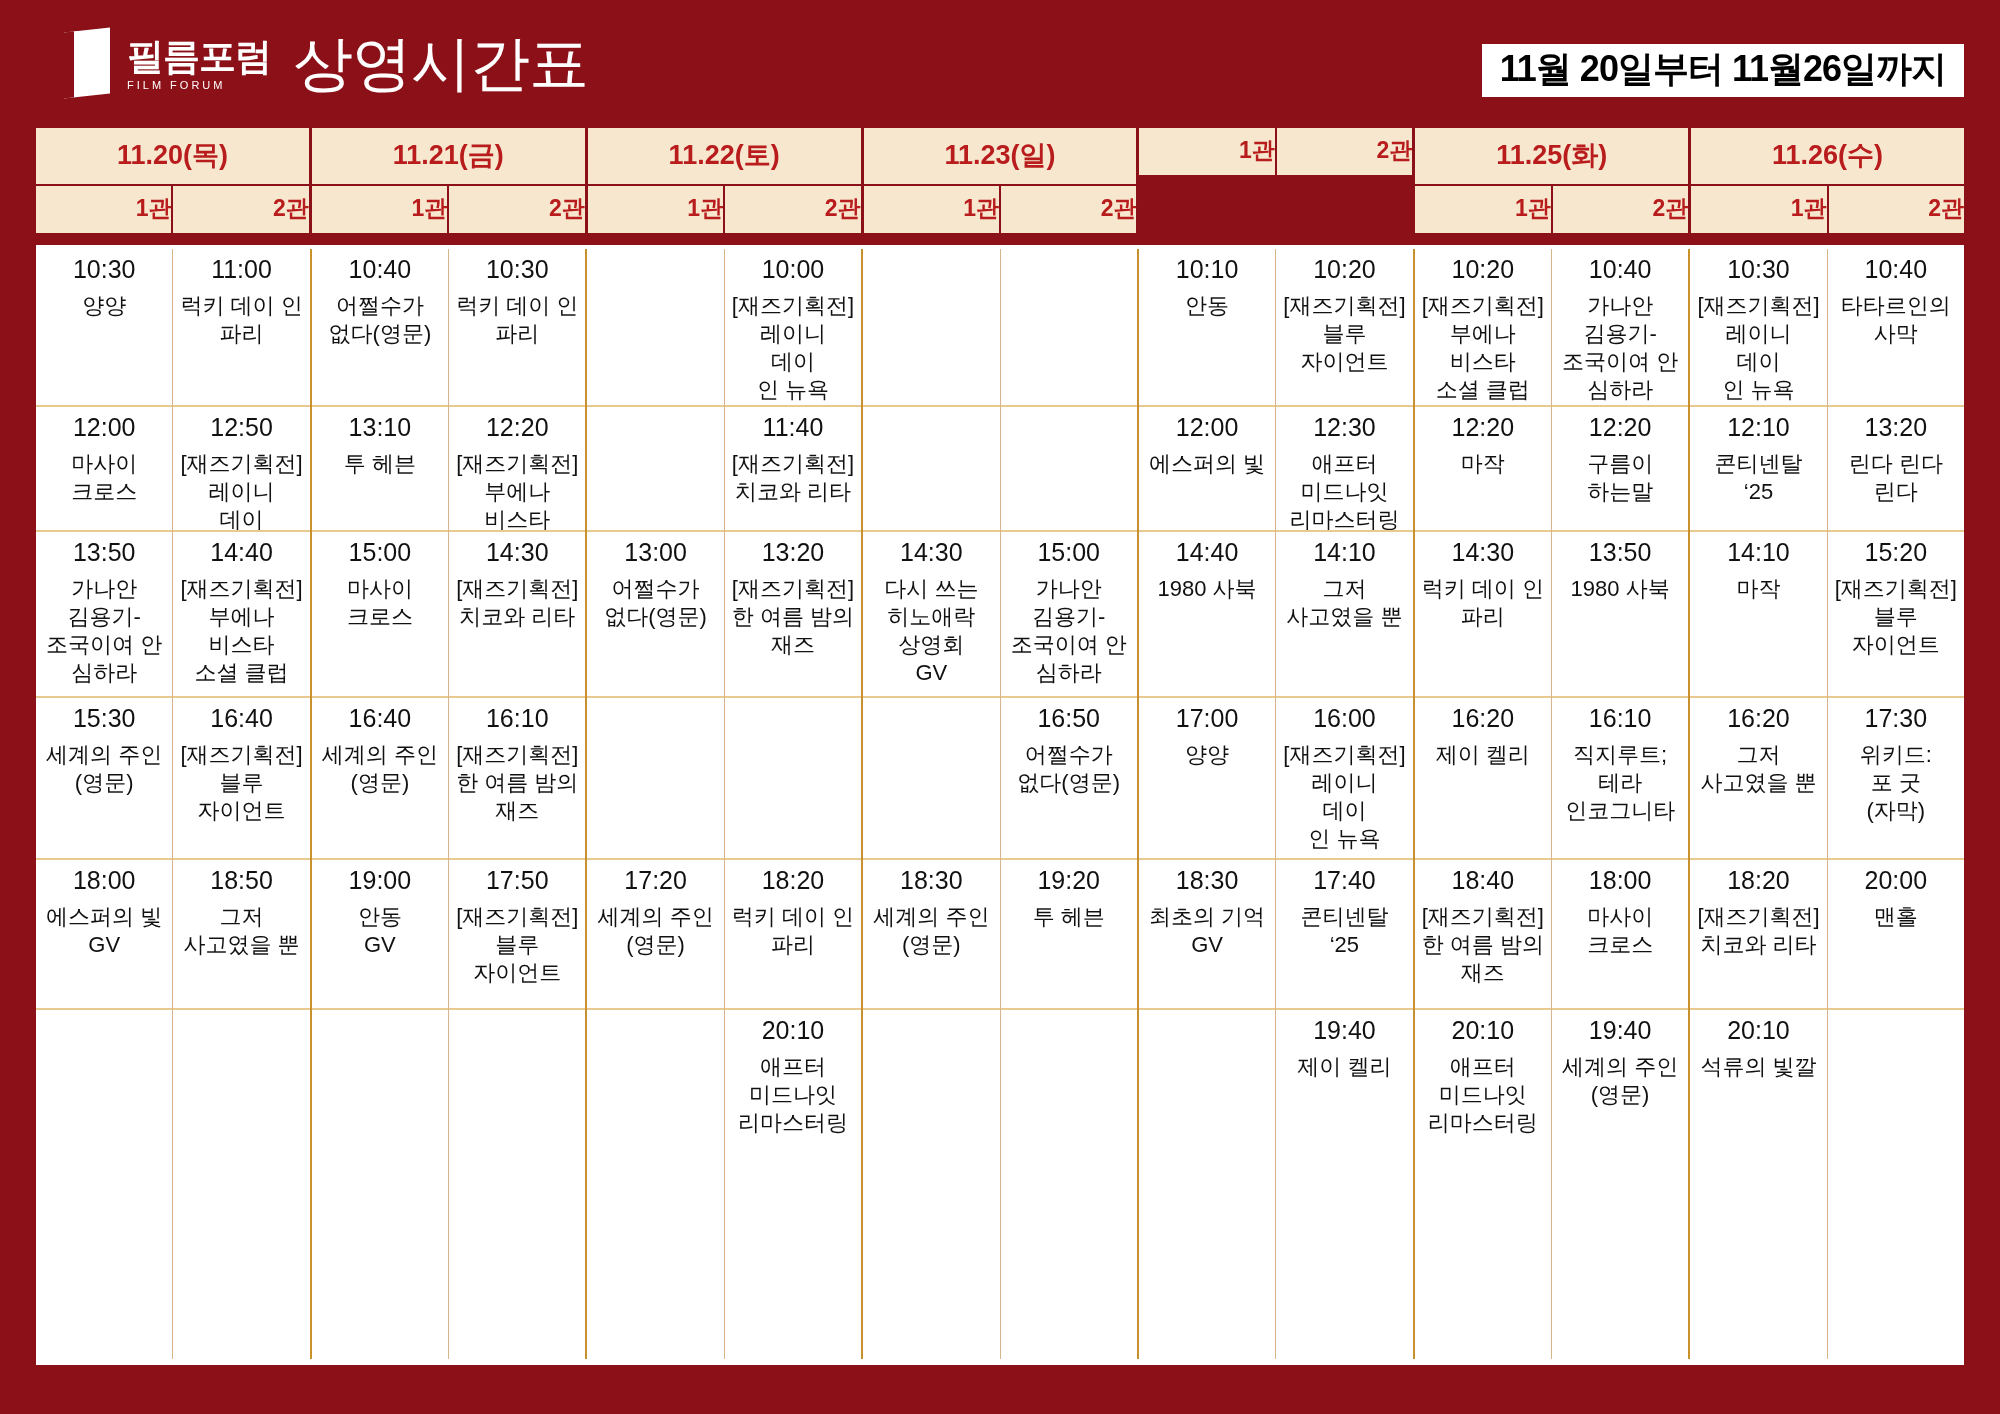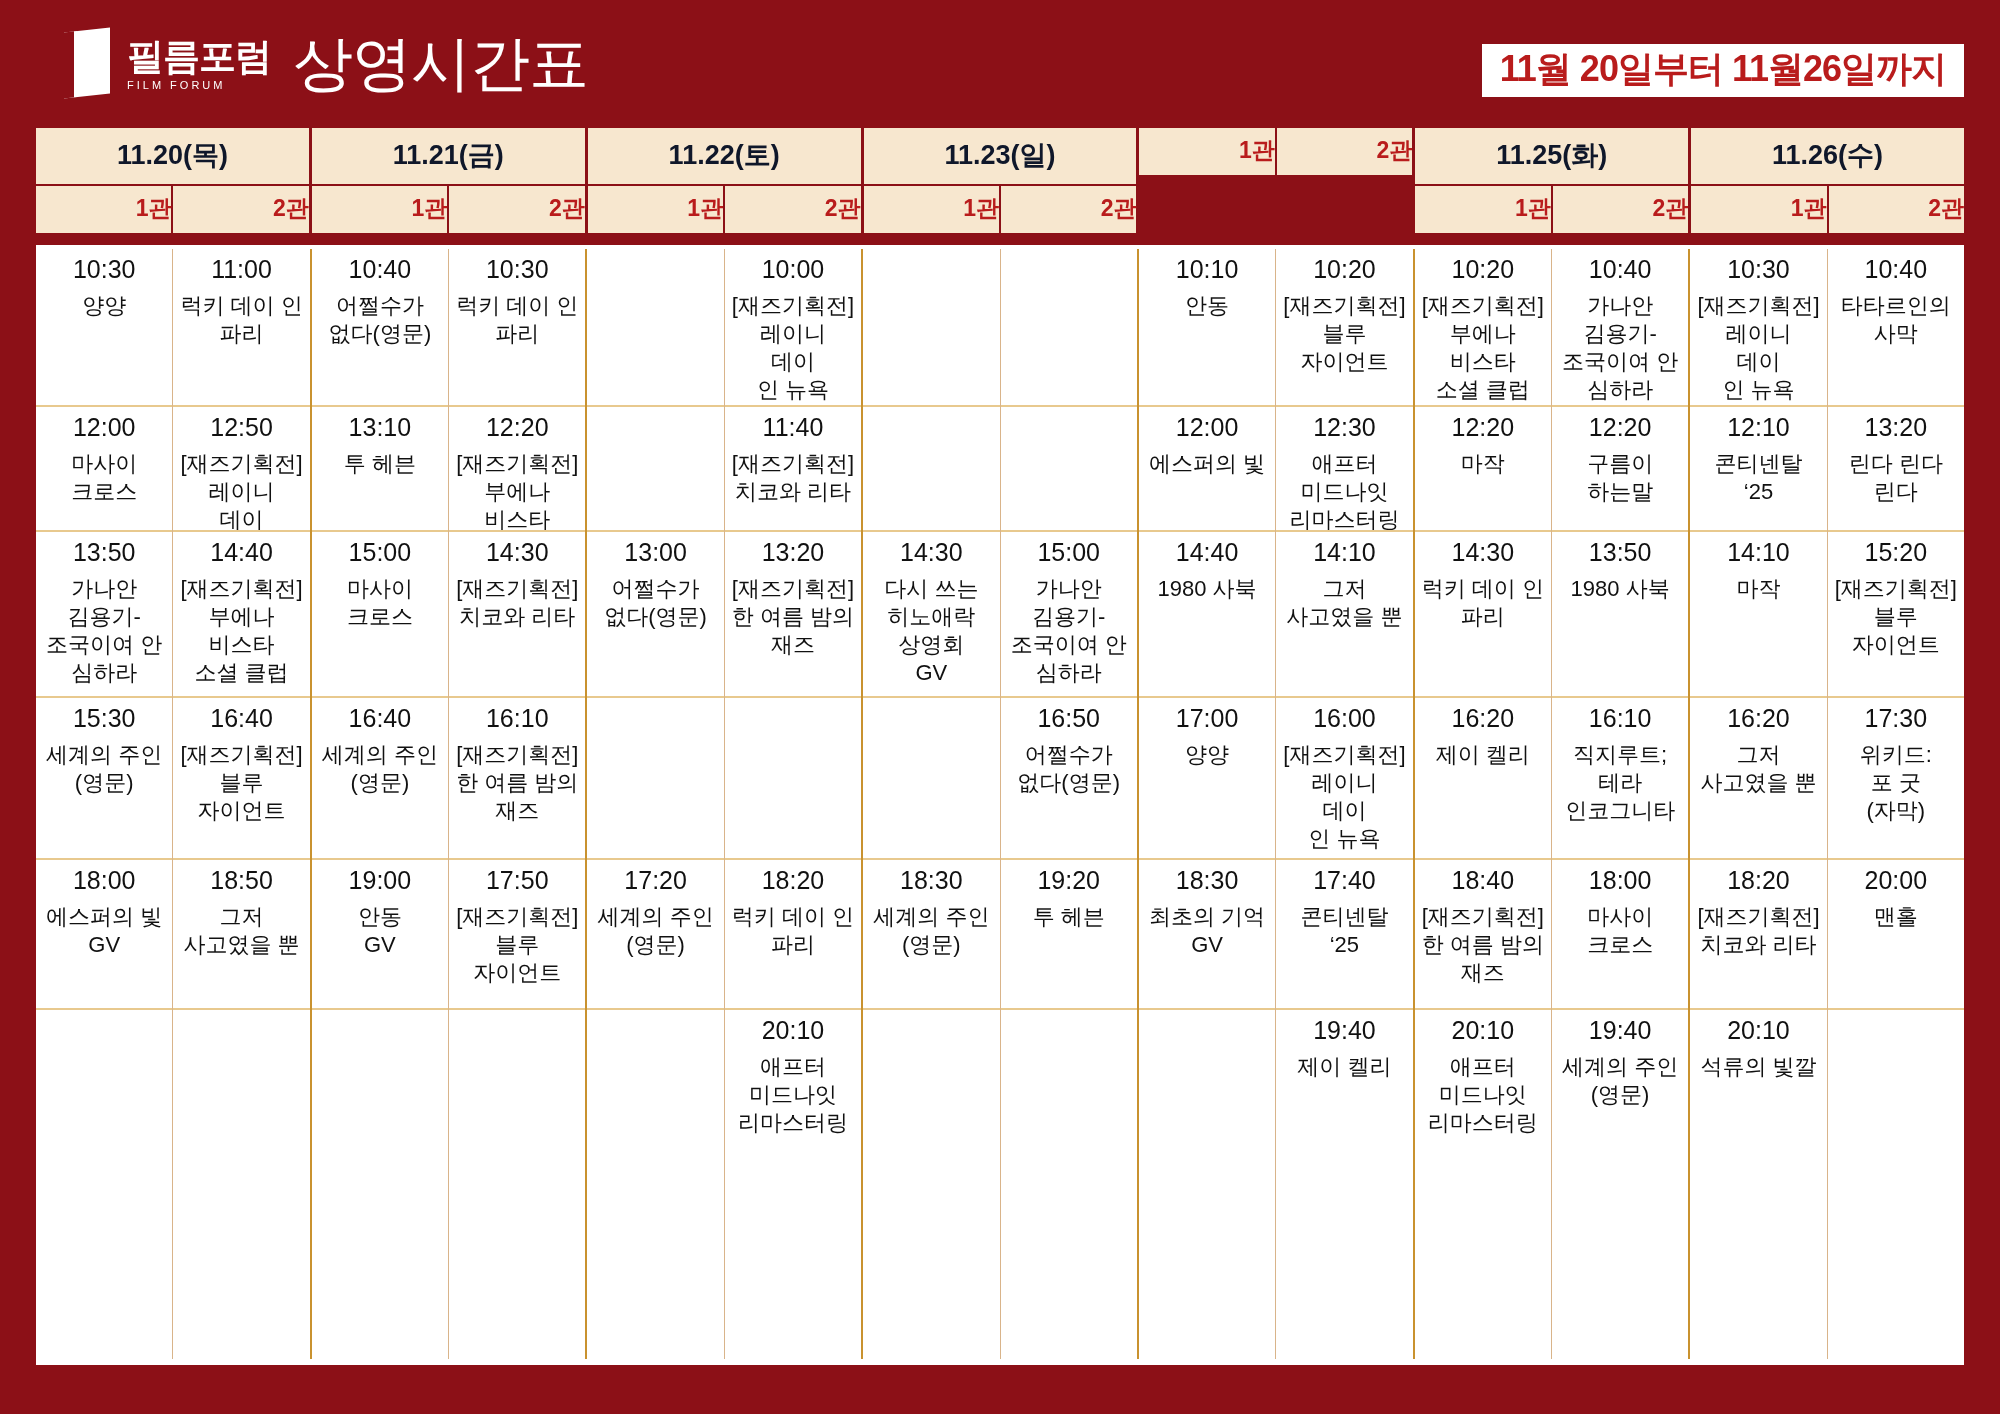--- a/index.html
+++ b/index.html
@@ -83,42 +83,42 @@
     font-size: 60px;
     font-weight: normal;
     margin-left: 22px;
     letter-spacing: -1px;
   }
   .date-range {
     position: absolute;
     right: 36px;
     top: 44px;
     background: #fff;
-    color: #b91c1c;
+    color: #000000;
     font-size: 36px;
     font-weight: bold;
     padding: 6px 18px 9px 18px;
     letter-spacing: -1px;
     line-height: 1.05;
   }
 
   
   .band {
     margin: 0 36px;
     display: flex;
   }
   .day-col {
     flex: 1 1 0;
     box-sizing: border-box;
     border-right: 3px solid #8C1017;
   }
   .day-col:last-child { border-right: none; }
   .day-name {
     background: #F7E7CF;
-    color: #0f172a;
+    color: #b91c1c;
     font-size: 27px;
     font-weight: bold;
     text-align: center;
     padding: 9px 0 11px 0;
     border-bottom: 2px solid #8C1017;
   }
   .halls {
     display: flex;
   }
   .hall {

